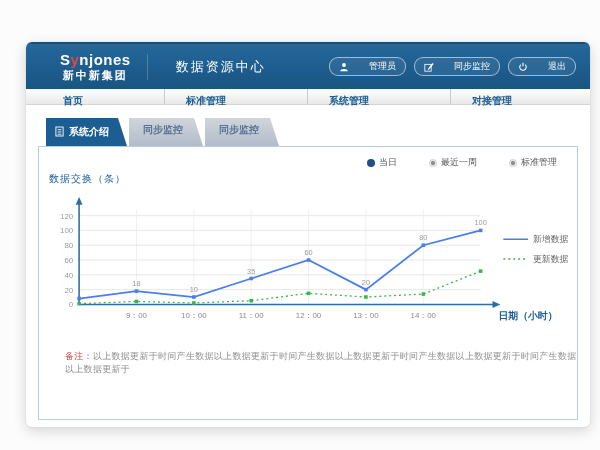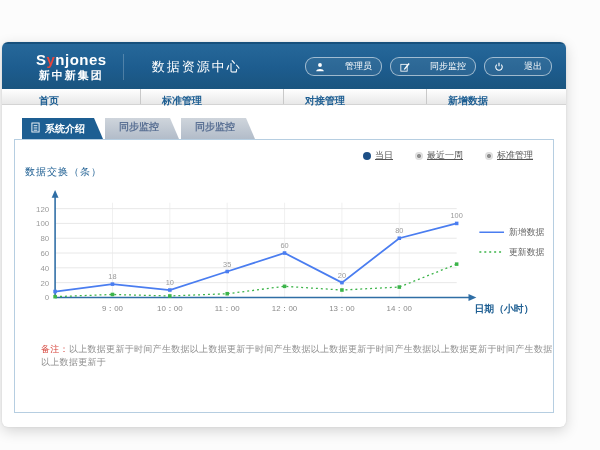--- a/index.html
+++ b/index.html
@@ -4,21 +4,21 @@
 <style>
   * { box-sizing: border-box; margin: 0; padding: 0; }
   html, body { width: 600px; height: 450px; }
   body {
     background: #fcfcfc;
     font-family: "Liberation Sans", "DejaVu Sans", sans-serif;
     position: relative;
     overflow: hidden;
   }
   .window {
-    position: absolute; left: 2px; top: 42px; width: 564px; height: 385px;
+    position: absolute; left: 26px; top: 42px; width: 564px; height: 385px;
     background: #fff; border-radius: 6px; overflow: hidden;
     box-shadow: 0 4px 14px rgba(0,0,0,.16), 0 0 2px rgba(0,0,0,.10);
   }
   
   .app-header {
     display: flex; align-items: center; height: 47px;
     background: linear-gradient(180deg, #26689a 0%, #1d5c8e 55%, #1a557f 100%);
     border-top: 2px solid #17507c;
     padding: 0 14px 0 34px;
   }
@@ -49,34 +49,34 @@
   }
   .nav-item {
     line-height: 24px; padding: 0 21px; font-size: 10px; font-weight: bold;
     color: #1d5e92; cursor: pointer; white-space: nowrap;
   }
   .nav-item + .nav-item { border-left: 1px solid #c9c9c9; margin-left: 16px; }
   
   .content { padding: 13px 12px 0; }
   .tabs { display: flex; gap: 2px; margin-left: 8px; position: relative; z-index: 2; }
   .tab {
-    height: 21px; font-size: 10px; font-weight: bold; cursor: pointer;
+    height: 28px; font-size: 10px; font-weight: bold; cursor: pointer;
     display: flex; align-items: center; gap: 5px;
     clip-path: polygon(0 0, calc(100% - 9px) 0, 100% 100%, 0 100%);
   }
   .tab.active { background: #1d5e92; color: #fff; padding: 0 18px 0 9px; }
   .tab.inactive {
     background: linear-gradient(180deg, #cfd5dc, #b2bcc9);
     color: #5d7396; padding: 0 20px 4px 14px;
   }
   .panel { border: 1px solid #b6cee1; height: 274px; background: #fff; }
   
   .filter-row {
-    display: flex; justify-content: flex-end; gap: 22px;
-    padding: 9px 20px 0 0; font-size: 9px; color: #555; text-decoration: underline;
+    display: flex; justify-content: flex-end; gap: 32px;
+    padding: 9px 20px 0 0; font-size: 9px; color: #555;
   }
   .filter-opt { display: inline-flex; align-items: center; cursor: pointer; }
   .radio-dot { display: inline-block; width: 8px; height: 8px; border-radius: 50%; margin-right: 4px; }
   .radio-dot.sel { background: #1d4f86; }
   .radio-dot.unsel { background: radial-gradient(circle, #8f8f8f 30%, #e4e4e4 42%, #cfcfcf 100%); }
   
   .ylabel { margin: 3px 0 0 10px; color: #1d5e92; font-size: 10px; letter-spacing: 1px; }
   svg.chart { display: block; margin: 2px 0 0 2px; }
   svg.chart text { font-family: "Liberation Sans", "DejaVu Sans", sans-serif; }
   
@@ -121,20 +121,21 @@
             </svg>
           </span>
         <span>退出</span>
       </button>
     </div>
   </div>
 
   <div class="nav-bar">
     <div class="nav-item">首页</div>
     <div class="nav-item">标准管理</div>
+    <div class="nav-item">系统管理</div>
     <div class="nav-item">对接管理</div>
     <div class="nav-item">新增数据</div>
   </div>
 
   <div class="content">
     <div class="tabs">
       <div class="tab active">
         <span><svg width="9" height="11" viewBox="0 0 10 12">
               <rect x="1" y="1" width="8" height="10" fill="none" stroke="#fff" stroke-width="1"></rect>
               <line x1="3" y1="4" x2="7" y2="4" stroke="#fff" stroke-width="1"></line>

